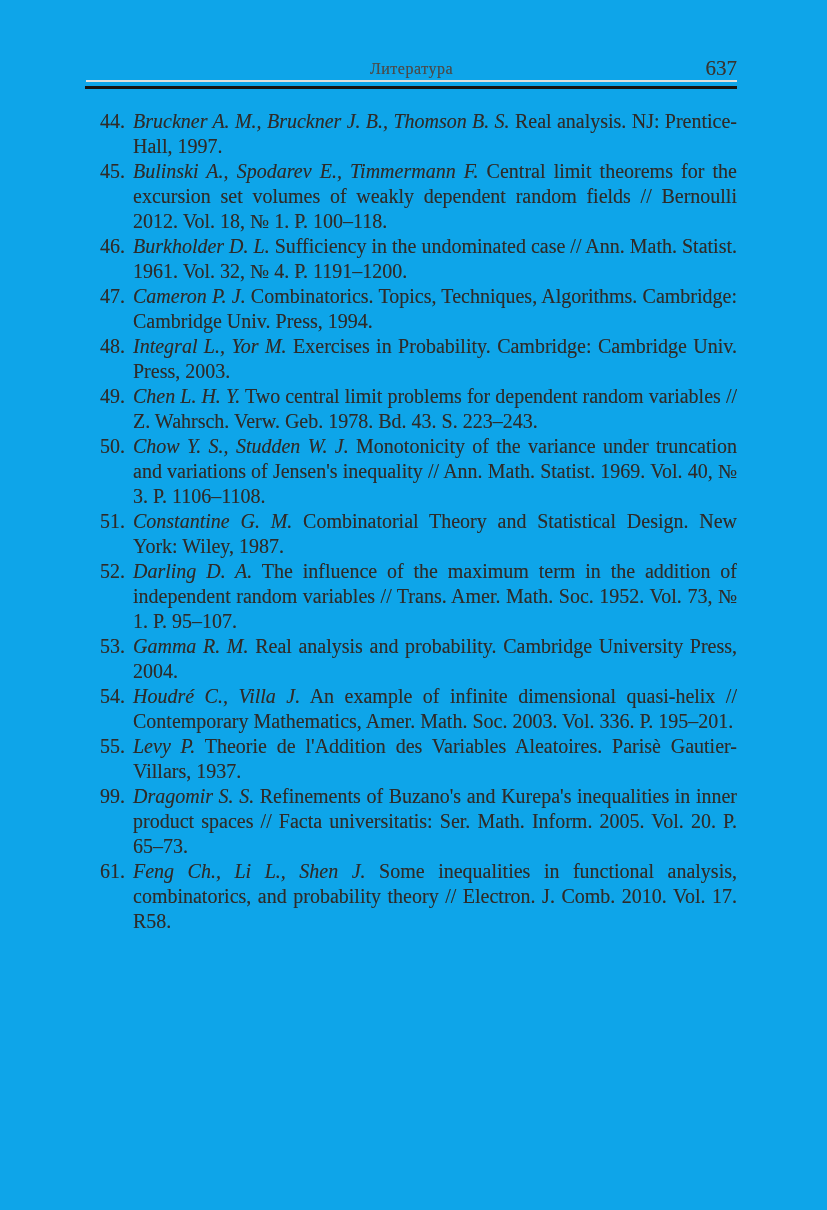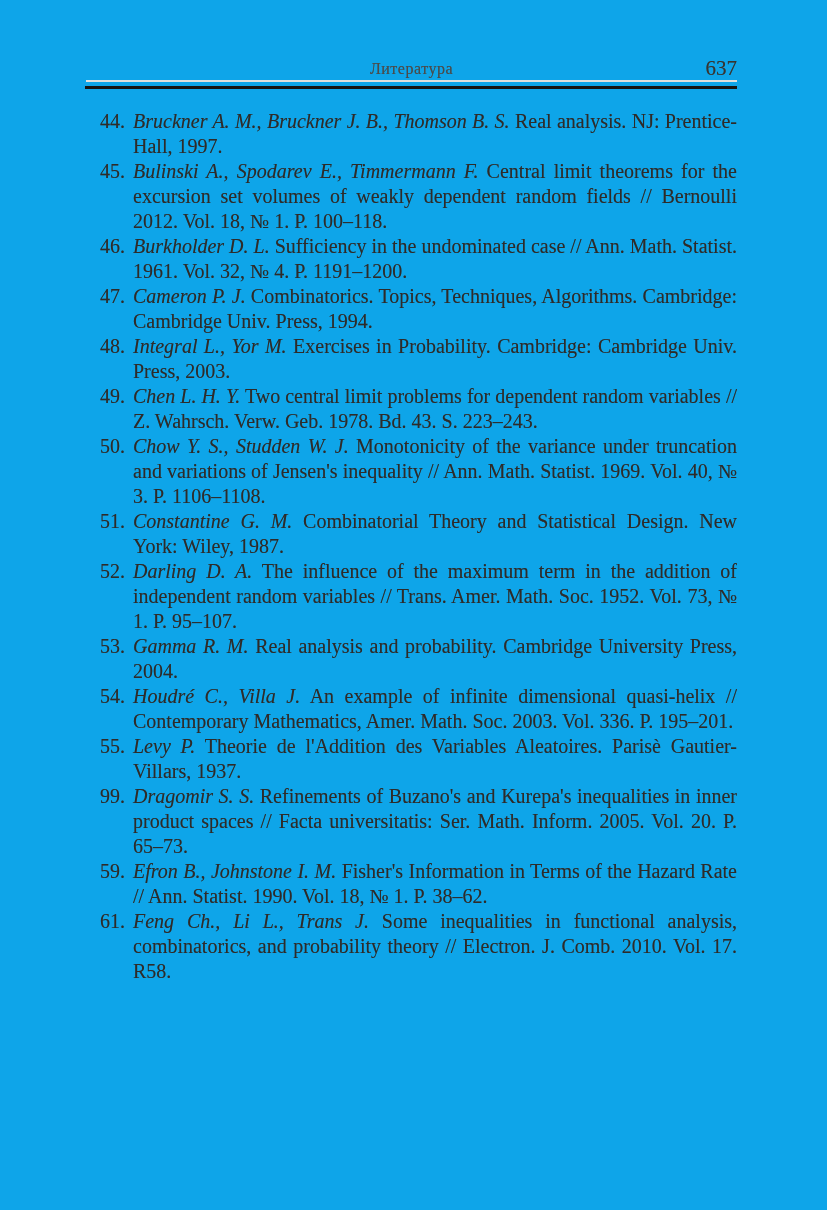--- a/index.html
+++ b/index.html
@@ -77,16 +77,15 @@
       <div class="ref"><span class="num">47.</span><span class="authors">Cameron P. J.</span><span class="text"> Combinatorics. Topics, Techniques, Algorithms. Cambridge: Cambridge Univ. Press, 1994.</span></div>
       <div class="ref"><span class="num">48.</span><span class="authors">Integral L., Yor M.</span><span class="text"> Exercises in Probability. Cambridge: Cambridge Univ. Press, 2003.</span></div>
       <div class="ref"><span class="num">49.</span><span class="authors">Chen L. H. Y.</span><span class="text"> Two central limit problems for dependent random variables // Z. Wahrsch. Verw. Geb. 1978. Bd. 43. S. 223–243.</span></div>
       <div class="ref"><span class="num">50.</span><span class="authors">Chow Y. S., Studden W. J.</span><span class="text"> Monotonicity of the variance under truncation and variations of Jensen's inequality // Ann. Math. Statist. 1969. Vol. 40, № 3. P. 1106–1108.</span></div>
       <div class="ref"><span class="num">51.</span><span class="authors">Constantine G. M.</span><span class="text"> Combinatorial Theory and Statistical Design. New York: Wiley, 1987.</span></div>
       <div class="ref"><span class="num">52.</span><span class="authors">Darling D. A.</span><span class="text"> The influence of the maximum term in the addition of independent random variables // Trans. Amer. Math. Soc. 1952. Vol. 73, № 1. P. 95–107.</span></div>
       <div class="ref"><span class="num">53.</span><span class="authors">Gamma R. M.</span><span class="text"> Real analysis and probability. Cambridge University Press, 2004.</span></div>
       <div class="ref"><span class="num">54.</span><span class="authors">Houdré C., Villa J.</span><span class="text"> An example of infinite dimensional quasi-helix // Contemporary Mathematics, Amer. Math. Soc. 2003. Vol. 336. P. 195–201.</span></div>
       <div class="ref"><span class="num">55.</span><span class="authors">Levy P.</span><span class="text"> Theorie de l'Addition des Variables Aleatoires. Parisè Gautier-Villars, 1937.</span></div>
       <div class="ref"><span class="num">99.</span><span class="authors">Dragomir S. S.</span><span class="text"> Refinements of Buzano's and Kurepa's inequalities in inner product spaces // Facta universitatis: Ser. Math. Inform. 2005. Vol. 20. P. 65–73.</span></div>
-      <div class="ref"><span class="num">59.</span><span class="authors">Efron B., Johnstone I. M.</span><span class="text"> Fisher's Information in Terms of the Hazard Rate // Ann. Statist. 1990. Vol. 18, № 1. P. 38–62.</span></div>
-      <div class="ref"><span class="num">61.</span><span class="authors">Feng Ch., Li L., Trans J.</span><span class="text"> Some inequalities in functional analysis, combinatorics, and probability theory // Electron. J. Comb. 2010. Vol. 17. R58.</span></div>
+      <div class="ref"><span class="num">61.</span><span class="authors">Feng Ch., Li L., Shen J.</span><span class="text"> Some inequalities in functional analysis, combinatorics, and probability theory // Electron. J. Comb. 2010. Vol. 17. R58.</span></div>
     </main>
 </div>
 
 </body></html>

